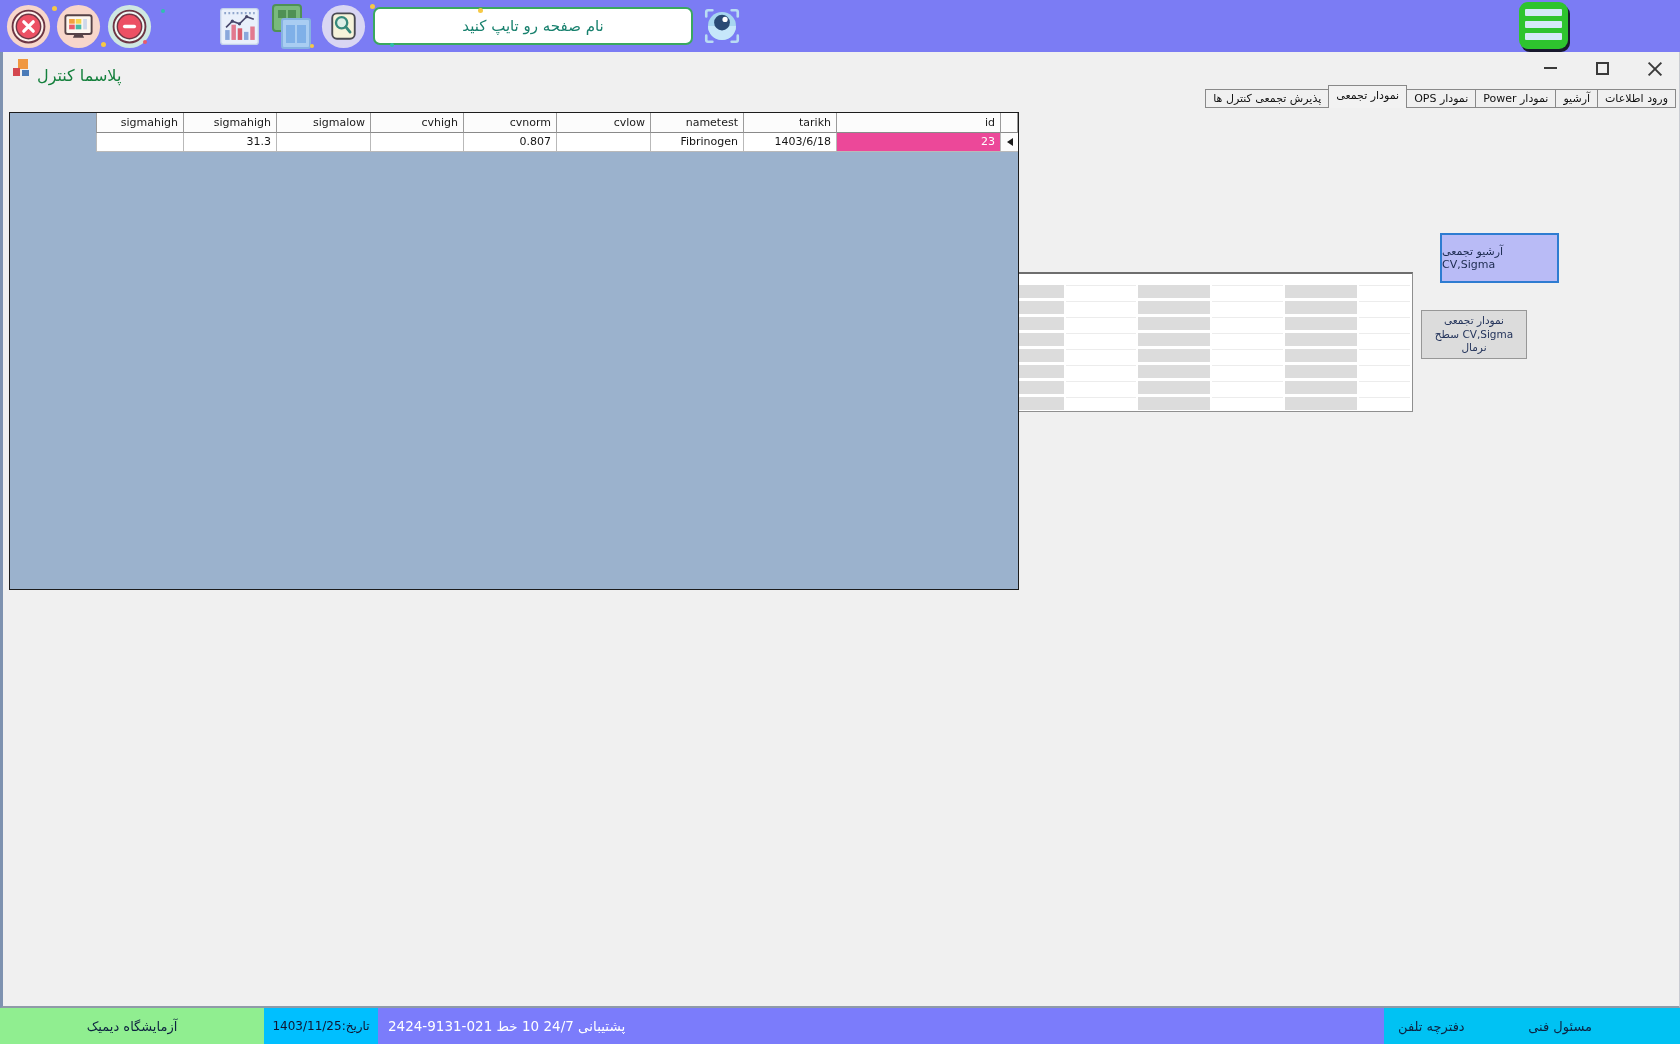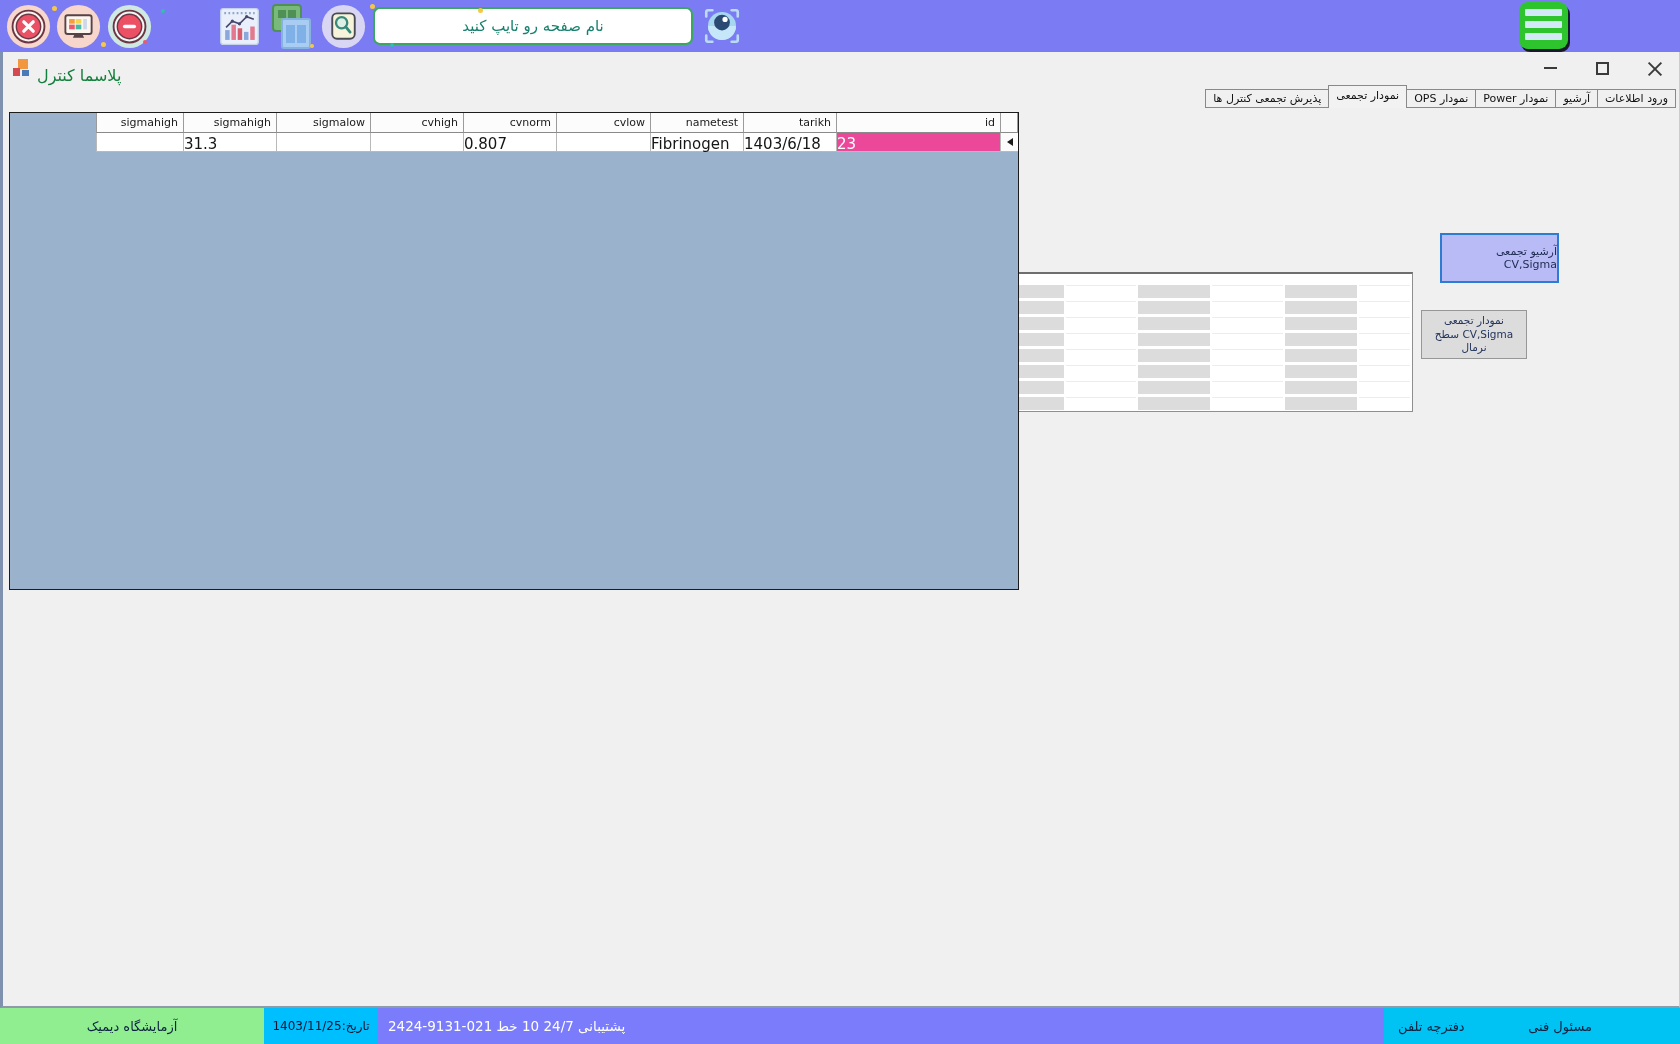--- a/index.html
+++ b/index.html
@@ -49,38 +49,38 @@
   .tab.selected { height:23px; line-height:20px; background:#f2f2f2; border-bottom:none; position:relative; z-index:2; }
 
   
   .datagrid { position:absolute; left:6px; top:60px; width:1010px; height:478px;
     background:#9bb2cd; border:1px solid #1c1c1c; z-index:3; overflow:hidden; }
   .g-head, .g-row { display:flex; margin-left:86px; }
   .hc { height:20px; background:#fcfcfc; border-right:1px solid #9b9b9b; border-bottom:1px solid #8a8a8a;
     font-size:11px; color:#1a1a1a; text-align:right; padding:3px 5px 0 0; flex-shrink:0; cursor:pointer; }
   .hc.first { border-left:1px solid #9b9b9b; }
   .dc { height:19px; background:#fff; border-right:1px solid #b9b9b9; border-bottom:1px solid #b9b9b9;
-    font-size:15px; color:#151515; text-align:left; padding:2px 5px 0 0; flex-shrink:0; cursor:pointer; }
+    font-size:11px; color:#151515; text-align:right; padding:2px 5px 0 0; flex-shrink:0; cursor:pointer; }
   .dc.first { border-left:1px solid #b9b9b9; }
   .dc.sel { background:#ec4899; color:#fff; }
   .rowhdr { width:17px; background:#fcfcfc; border-bottom:1px solid #b9b9b9; flex-shrink:0;
     display:flex; align-items:center; justify-content:center; cursor:pointer; }
   .tri-left { width:0; height:0; border-top:4px solid transparent; border-bottom:4px solid transparent; border-right:6px solid #1a1a1a; }
 
   
   .side-table { position:absolute; left:960px; top:220px; width:450px; height:140px; background:#fff;
     border:1px solid #8f8f8f; border-top:2px solid #6e6e6e; z-index:1; padding-top:11px; overflow:hidden; }
   .ptr { display:flex; height:16px; }
   .ptc { height:13px; border-left:2px solid #fff; flex-shrink:0; }
   .ptc.g { background:#dcdcdc; }
   .ptc.w { background:#fff; box-shadow:0 13px 0 -12px #ececec inset; }
 
   
   .btn-archive { position:absolute; left:1437px; top:181px; width:119px; height:50px; background:#b9bbf6;
-    border:2px solid #2e7cd1; color:#1d2b50; font-size:11px; direction:rtl; text-align:right;
+    border:2px solid #2e7cd1; color:#1d2b50; font-size:11px; direction:rtl; text-align:left;
     display:flex; align-items:center; justify-content:center; cursor:pointer; z-index:5; font-family:"DejaVu Sans", sans-serif; }
   .btn-chartn { position:absolute; left:1418px; top:258px; width:106px; height:49px; background:#dcdcdc;
     border:1px solid #979797; color:#25355c; font-size:10.5px; line-height:1.3; direction:rtl; text-align:center;
     display:flex; align-items:center; justify-content:center; padding:2px 4px; cursor:pointer; z-index:5; font-family:"DejaVu Sans", sans-serif; }
 
   
   .statusbar { position:absolute; left:0; bottom:0; width:1680px; height:36px; display:flex; z-index:10;text-align:center; }
   .statusbar > div { display:flex; align-items:center; height:100%; }
   .ss-lab { width:264px; background:#90ee90; color:#0d2240; font-size:13px; justify-content:center; direction:rtl; }
   .ss-date { width:114px; background:#00bfff; color:#10142e; font-size:12px; justify-content:center; direction:rtl; }

